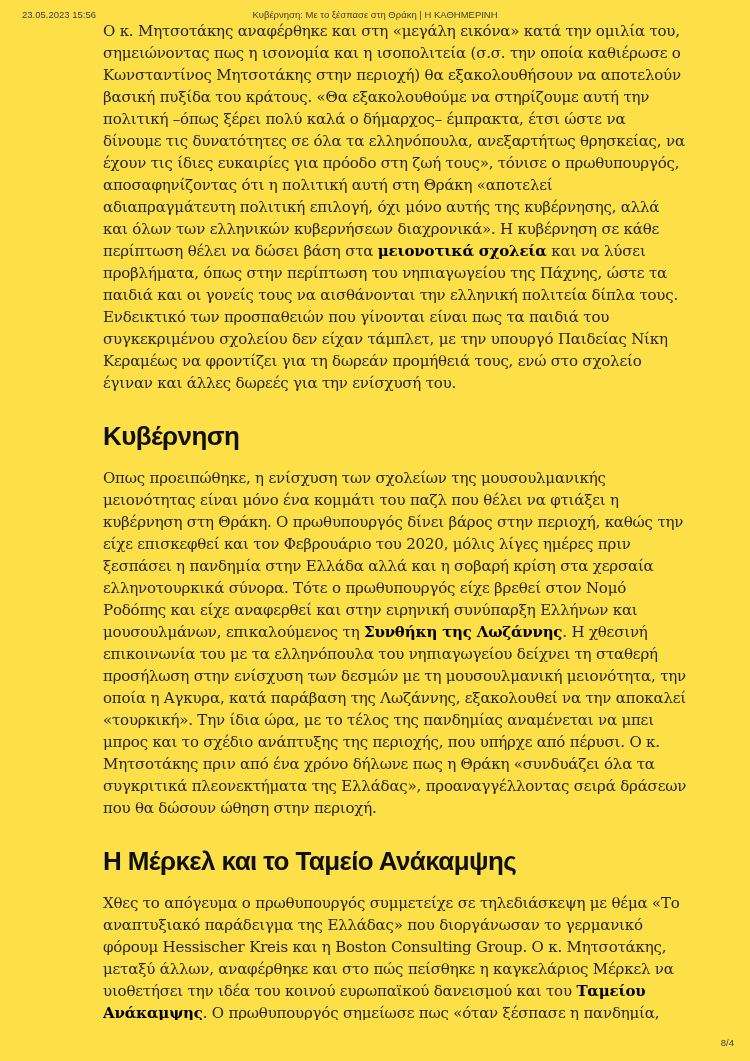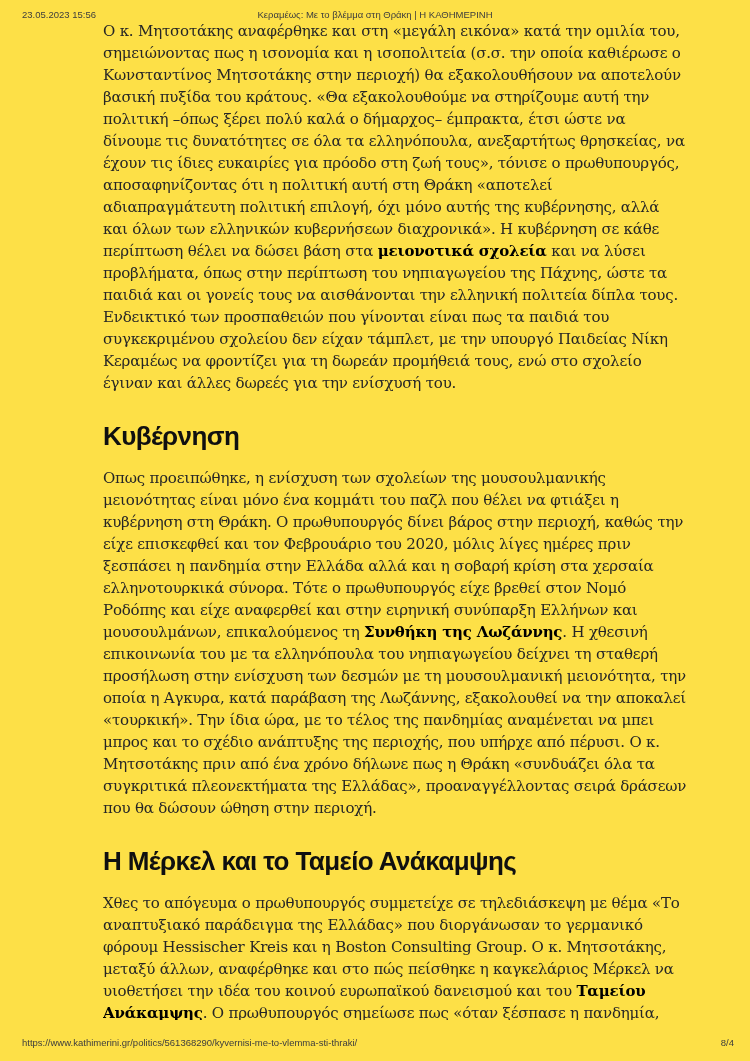--- a/index.html
+++ b/index.html
@@ -39,37 +39,36 @@
   }
   .inline-link { font-weight:bold; color:#000000; }
 </style>
 </head>
 <body>
 
 <div class="page">
 
   <div class="print-meta ph-datetime">23.05.2023 15:56</div>
 
-  <div class="print-meta ph-title">Κεραμέως: Με το βλέμμα στη Θράκη | Η ΚΑΘΗΜΕΡΙΝΗ</div>
+  <div class="print-meta ph-title">Κυβέρνηση: Με το ξέσπασε στη Θράκη | Η ΚΑΘΗΜΕΡΙΝΗ</div>
 
   <div class="article">
 
     <section>
       <p class="body-paragraph">Ο κ. Μητσοτάκης αναφέρθηκε και στη «μεγάλη εικόνα» κατά την ομιλία του, σημειώνοντας πως η ισονομία και η ισοπολιτεία (σ.σ. την οποία καθιέρωσε ο Κωνσταντίνος Μητσοτάκης στην περιοχή) θα εξακολουθήσουν να αποτελούν βασική πυξίδα του κράτους. «Θα εξακολουθούμε να στηρίζουμε αυτή την πολιτική –όπως ξέρει πολύ καλά ο δήμαρχος– έμπρακτα, έτσι ώστε να δίνουμε τις δυνατότητες σε όλα τα ελληνόπουλα, ανεξαρτήτως θρησκείας, να έχουν τις ίδιες ευκαιρίες για πρόοδο στη ζωή τους», τόνισε ο πρωθυπουργός, αποσαφηνίζοντας ότι η πολιτική αυτή στη Θράκη «αποτελεί αδιαπραγμάτευτη πολιτική επιλογή, όχι μόνο αυτής της κυβέρνησης, αλλά και όλων των ελληνικών κυβερνήσεων διαχρονικά». Η κυβέρνηση σε κάθε περίπτωση θέλει να δώσει βάση στα <strong class="inline-link">μειονοτικά σχολεία</strong> και να λύσει προβλήματα, όπως στην περίπτωση του νηπιαγωγείου της Πάχνης, ώστε τα παιδιά και οι γονείς τους να αισθάνονται την ελληνική πολιτεία δίπλα τους. Ενδεικτικό των προσπαθειών που γίνονται είναι πως τα παιδιά του συγκεκριμένου σχολείου δεν είχαν τάμπλετ, με την υπουργό Παιδείας Νίκη Κεραμέως να φροντίζει για τη δωρεάν προμήθειά τους, ενώ στο σχολείο έγιναν και άλλες δωρεές για την ενίσχυσή του.</p>
     </section>
 
     <section>
       <h2 class="section-heading">Κυβέρνηση</h2>
       <p class="body-paragraph">Οπως προειπώθηκε, η ενίσχυση των σχολείων της μουσουλμανικής μειονότητας είναι μόνο ένα κομμάτι του παζλ που θέλει να φτιάξει η κυβέρνηση στη Θράκη. Ο πρωθυπουργός δίνει βάρος στην περιοχή, καθώς την είχε επισκεφθεί και τον Φεβρουάριο του 2020, μόλις λίγες ημέρες πριν ξεσπάσει η πανδημία στην Ελλάδα αλλά και η σοβαρή κρίση στα χερσαία ελληνοτουρκικά σύνορα. Τότε ο πρωθυπουργός είχε βρεθεί στον Νομό Ροδόπης και είχε αναφερθεί και στην ειρηνική συνύπαρξη Ελλήνων και μουσουλμάνων, επικαλούμενος τη <strong class="inline-link">Συνθήκη της Λωζάννης</strong>. Η χθεσινή επικοινωνία του με τα ελληνόπουλα του νηπιαγωγείου δείχνει τη σταθερή προσήλωση στην ενίσχυση των δεσμών με τη μουσουλμανική μειονότητα, την οποία η Αγκυρα, κατά παράβαση της Λωζάννης, εξακολουθεί να την αποκαλεί «τουρκική». Την ίδια ώρα, με το τέλος της πανδημίας αναμένεται να μπει μπρος και το σχέδιο ανάπτυξης της περιοχής, που υπήρχε από πέρυσι. Ο κ. Μητσοτάκης πριν από ένα χρόνο δήλωνε πως η Θράκη «συνδυάζει όλα τα συγκριτικά πλεονεκτήματα της Ελλάδας», προαναγγέλλοντας σειρά δράσεων που θα δώσουν ώθηση στην περιοχή.</p>
     </section>
 
     <section>
       <h2 class="section-heading">Η Μέρκελ και το Ταμείο Ανάκαμψης</h2>
       <p class="body-paragraph">Χθες το απόγευμα ο πρωθυπουργός συμμετείχε σε τηλεδιάσκεψη με θέμα «Το αναπτυξιακό παράδειγμα της Ελλάδας» που διοργάνωσαν το γερμανικό φόρουμ Hessischer Kreis και η Boston Consulting Group. Ο κ. Μητσοτάκης, μεταξύ άλλων, αναφέρθηκε και στο πώς πείσθηκε η καγκελάριος Μέρκελ να υιοθετήσει την ιδέα του κοινού ευρωπαϊκού δανεισμού και του <strong class="inline-link">Ταμείου Ανάκαμψης</strong>. Ο πρωθυπουργός σημείωσε πως «όταν ξέσπασε η πανδημία, τον Μάρτιο του περασμένου έτους, υπήρχαν μεγάλες επιφυλάξεις σε πολλές βορειοευρωπαϊκές χώρες, όχι μόνο στις “φειδωλές”, αλλά και στη Γερμανία, ως προς την αξία αυτής της ιδέας. Πιστεύω, ωστόσο, πως κατέστη απολύτως εμφανές από ένα σημείο κι έπειτα ότι χρειαζόμασταν μια συντονισμένη αντίδραση όχι μόνο σε νομισματικό, αλλά και σε δημοσιονομικό επίπεδο». Ο πρωθυπουργός αναφέρθηκε και στον τουρισμό σημειώνοντας πως «δεν πρόκειται να κάνουμε οποιονδήποτε</p>
     </section>
 
   </div>
 
-  <div class="print-meta pf-url">https://www.kathimerini.gr/politics/561368290/kyvernisi-me-to-vlemma-sti-thraki/</div>
 
   <div class="print-meta pf-page">8/4</div>
 
 </div>
 
 </body></html>

